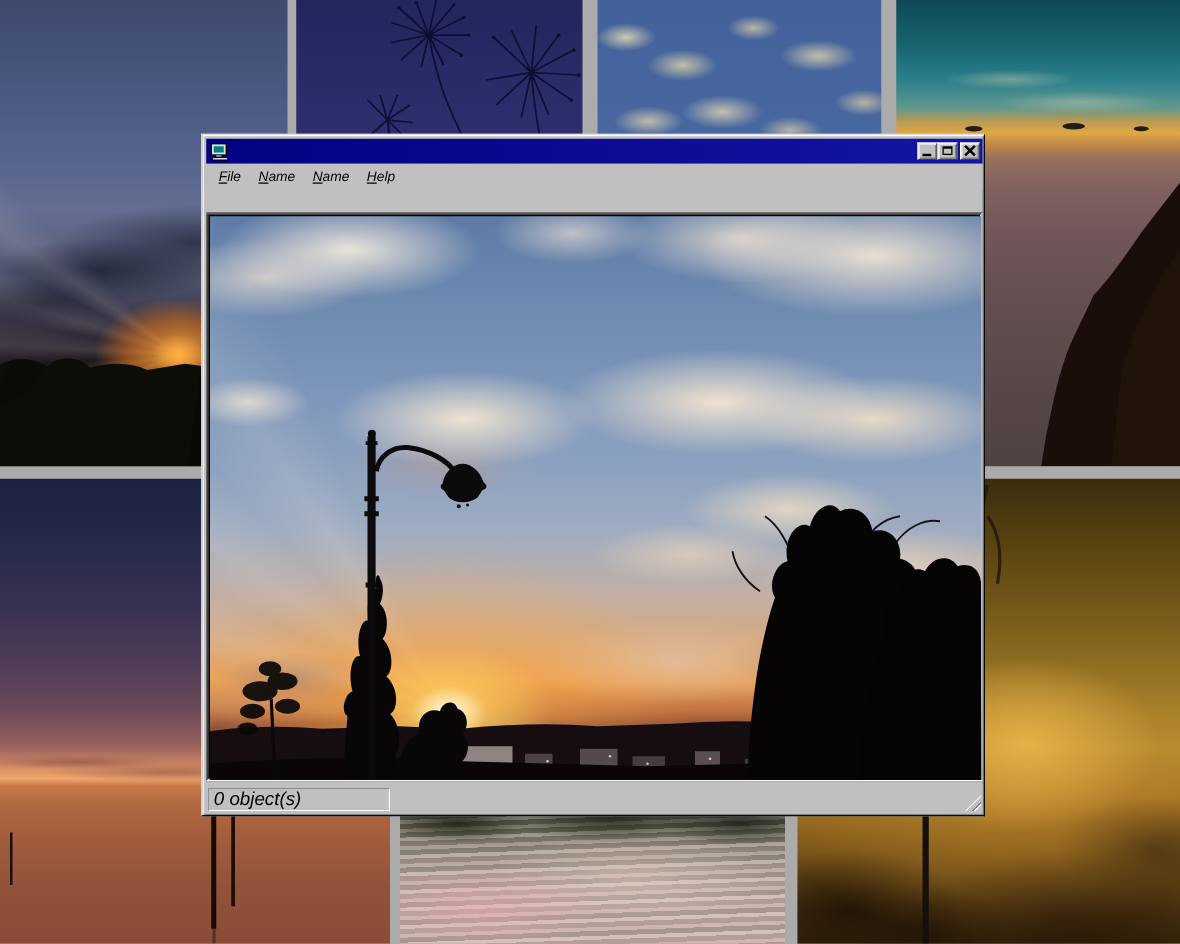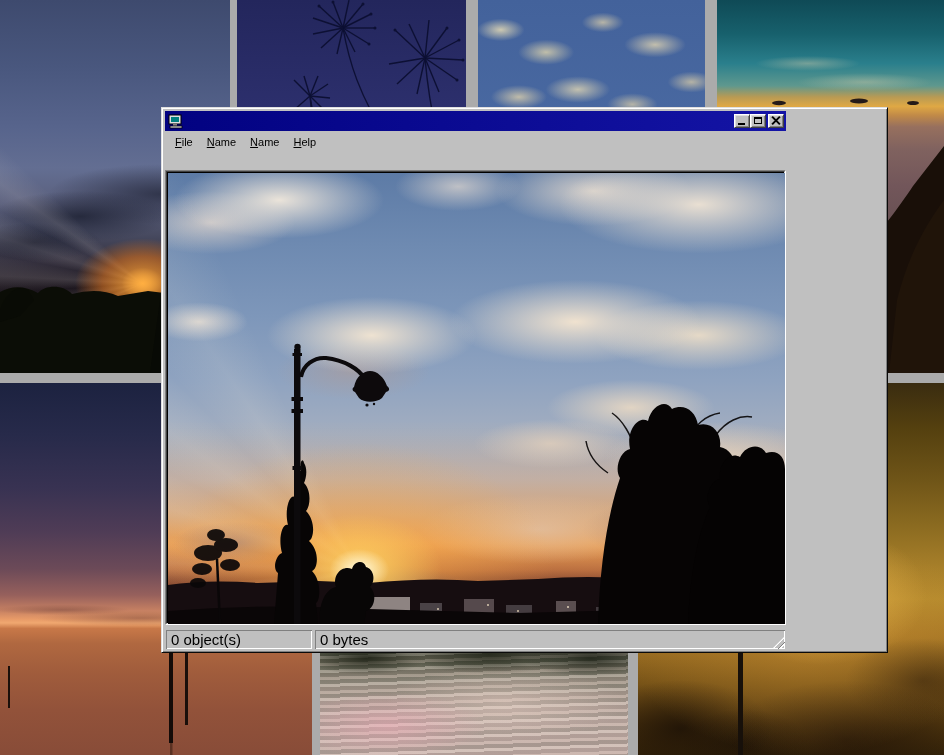--- a/index.html
+++ b/index.html
@@ -70,25 +70,25 @@
     background:
       radial-gradient(150px 100px at 60% 57%, rgba(240,190,80,.75), transparent 70%),
       radial-gradient(260px 160px at 55% 70%, rgba(205,145,52,.45), transparent 70%),
       radial-gradient(130px 70px at 14% 93%, rgba(28,17,6,.85), transparent 70%),
       radial-gradient(170px 85px at 68% 96%, rgba(38,23,8,.85), transparent 70%),
       radial-gradient(110px 60px at 93% 80%, rgba(48,30,10,.7), transparent 70%),
       radial-gradient(90px 50px at 35% 97%, rgba(30,19,7,.8), transparent 70%),
       linear-gradient(180deg, #3a2c10 0%, #54400f 12%, #6d5317 25%, #8a6a20 38%, #a8802a 50%, #b68b2e 58%, #a87826 68%, #7a5518 80%, #4c330e 92%, #342309 100%); }
 
   
-  #win { position:absolute; left:161px; top:107px; width:727px; height:546px;
+  #win { position:absolute; left:161px; top:107px; width:627px; height:546px;
     background:#c0c0c0;
     border-top:1px solid #dfdfdf; border-left:1px solid #dfdfdf;
     border-right:1px solid #0a0a0a; border-bottom:1px solid #0a0a0a;
-    box-shadow: inset 1px 1px 0 #ffffff, inset -1px -1px 0 #808080; }
+    box-shadow: inset 1px 1px 0 #ffffff, inset -1px -1px 0 #808080; font-style: italic; }
 
   #titlebar { position:absolute; left:3px; top:3px; width:621px; height:20px;
     background:linear-gradient(90deg,#020281,#1414a5);
     display:flex; align-items:center; }
   #titlebar .app-icon { width:16px; height:15px; margin-left:3px; }
   .tb-buttons { position:absolute; right:2px; top:3px; display:flex; }
   .tb-btn { width:16px; height:14px; background:#c0c0c0; position:relative;
     border:1px solid; border-color:#ffffff #404040 #404040 #ffffff;
     box-shadow: inset 1px 1px 0 #dfdfdf, inset -1px -1px 0 #808080; }
   .tb-btn.close { margin-left:2px; }
@@ -347,17 +347,16 @@
           </g>
           <path d="M430,451 C432,390 440,340 452,305 C446,296 452,278 462,276 C458,258 470,242 480,248 C484,232 498,226 504,236 C516,230 528,238 530,252 C544,248 554,260 552,274 C564,276 570,290 566,304 C578,312 580,330 574,344 C584,358 586,380 580,398 L582,451 Z" fill="#060404"></path>
           <path d="M520,451 C522,400 530,360 542,334 C536,324 542,308 552,306 C550,290 562,278 572,284 C578,272 592,270 598,280 C610,276 617,284 617,296 L617,451 Z" fill="#050303"></path>
         </svg>
       </div>
     </div>
   </div>
 
   <div id="statusbar">
     <div class="spanel" id="spanel1">0 object(s)</div>
-    <div class="spanel" id="spanel2">0 bytes</div>
     <div id="grip"></div>
   </div>
 
 </div>
 
 </body></html>

